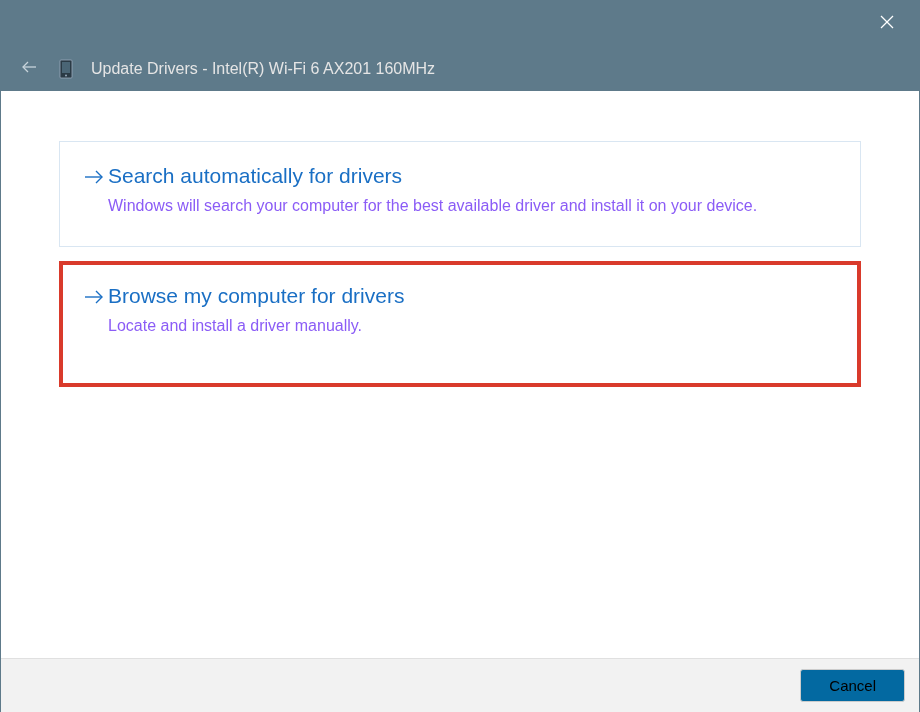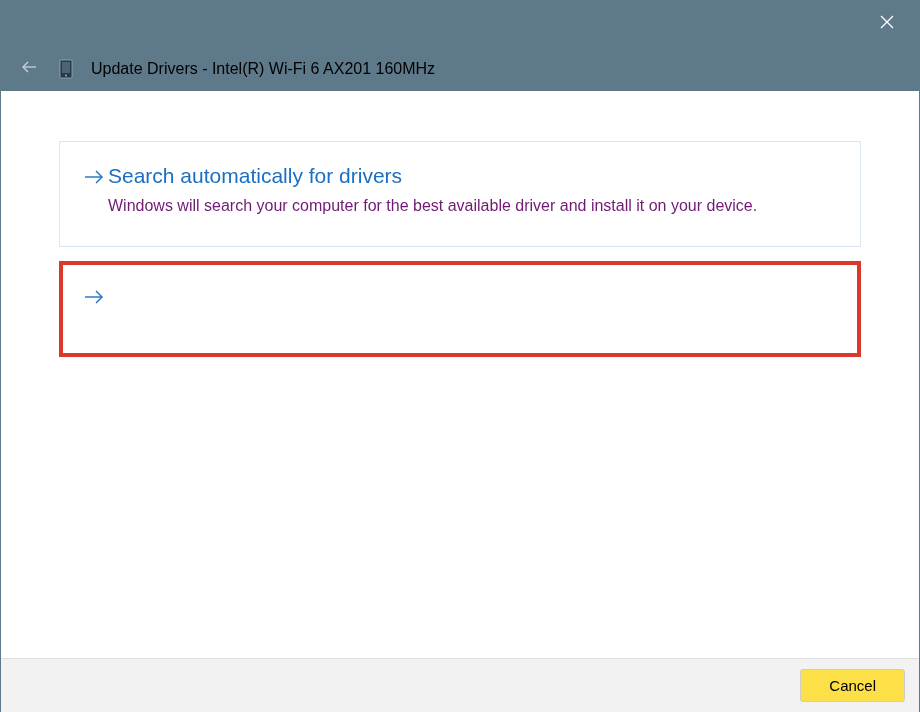--- a/index.html
+++ b/index.html
@@ -65,21 +65,21 @@
       align-items: center;
       justify-content: center;
     }
     .device-icon svg {
       width: 14px;
       height: 20px;
     }
     .header-title {
       font-size: 16px;
       font-weight: 400;
-      color: #000000;
+      color: #e5e5e5;
     }
     .content {
       padding: 50px 58px 0 58px;
       height: calc(100% - 46px - 44px - 54px);
     }
     .question {
       color: #0b4d8f;
       font-size: 22px;
       font-weight: 400;
       margin-bottom: 56px;
@@ -109,39 +109,39 @@
     .option-text {
       flex: 1;
     }
     .option-title {
       color: #1a6fc4;
       font-size: 21px;
       font-weight: 400;
       margin-bottom: 6px;
     }
     .option-desc {
-      color: #701a75;
+      color: #8b5cf6;
       font-size: 16px;
       line-height: 1.5;
     }
     .footer {
       position: absolute;
       bottom: 0;
       left: 1px;
       right: 1px;
       height: 54px;
       background: #f2f2f2;
       border-top: 1px solid #e0e0e0;
       display: flex;
       justify-content: flex-end;
       align-items: center;
       padding: 0 14px;
     }
     .cancel-btn {
-      background: #fde047;
+      background: #0369a1;
       border: 1px solid #ccc;
       padding: 7px 28px;
       font-size: 15px;
       font-family: inherit;
       cursor: pointer;
       border-radius: 3px;
     }
   </style>
 </head>
 <body>
@@ -191,18 +191,22 @@
     </div>
   </div>
 
   <div class="option highlighted">
     <div class="option-arrow">
       <svg viewBox="0 0 20 14" fill="none" stroke="currentColor" stroke-width="1.4">
         <line x1="1" y1="7" x2="18" y2="7"></line>
         <polyline points="12,1 18,7 12,13"></polyline>
       </svg>
     </div>
+    <div class="option-text">
+      <div class="option-title">Browse my computer for drivers</div>
+      <div class="option-desc">Locate and install a driver manually.</div>
+    </div>
   </div>
 </div>
 
 <div class="footer">
   <button class="cancel-btn">Cancel</button>
 </div>
 
 </body></html>

